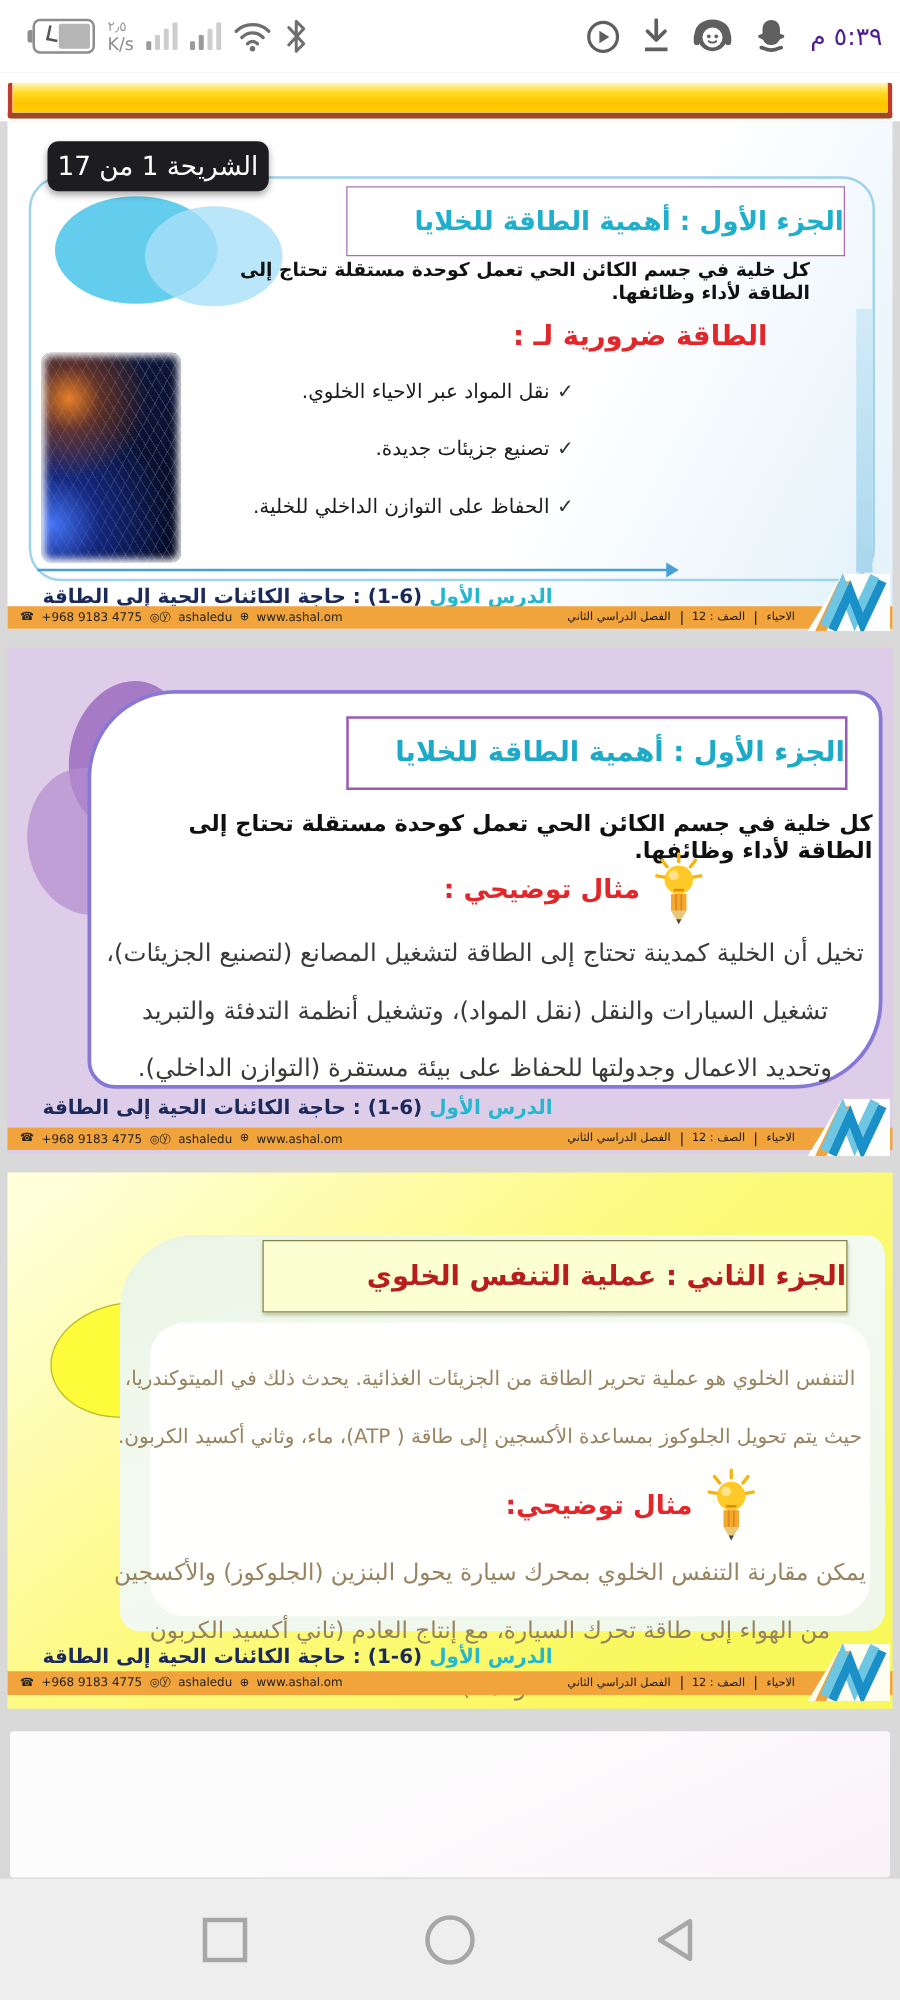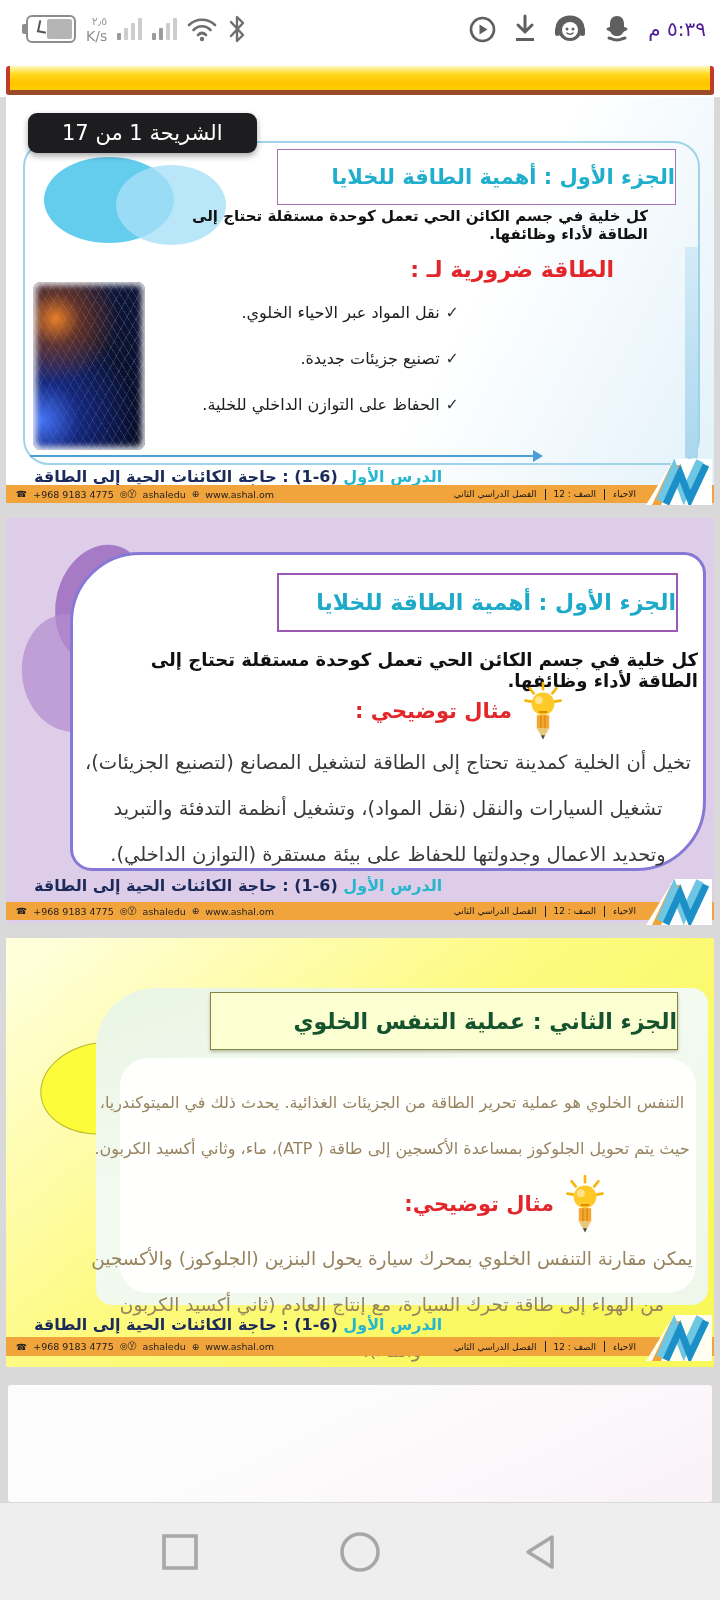--- a/index.html
+++ b/index.html
@@ -6,21 +6,21 @@
   .screen{position:relative;width:720px;height:1600px;background:#d9d9d9;overflow:hidden;
           font-family:"DejaVu Sans",sans-serif;}
   
   .status-bar{position:absolute;top:0;left:0;width:720px;height:58px;background:#ffffff;}
   .sb-left{position:absolute;left:26px;top:0;height:58px;display:flex;align-items:center;gap:10px;}
   .sb-right{position:absolute;right:14px;top:0;height:58px;display:flex;align-items:center;gap:16px;}
   .battery{position:relative;width:46px;height:24px;border:2px solid #8d8d8d;border-radius:6px;}
   .battery::before{content:"";position:absolute;left:-6px;top:7px;width:4px;height:10px;background:#8d8d8d;border-radius:2px 0 0 2px;}
   .battery-fill{position:absolute;right:2px;top:2px;bottom:2px;width:55%;background:#b5b5b5;border-radius:2px;}
   .battery-mark{position:absolute;left:10px;top:4px;width:7px;height:10px;border-left:2px solid #555;border-bottom:2px solid #555;transform:rotate(12deg);}
-  .net-speed{display:flex;flex-direction:column;align-items:flex-end;line-height:1;color:#9a9a9a;}
+  .net-speed{display:flex;flex-direction:column;align-items:flex-start;line-height:1;color:#9a9a9a;}
   .net-speed .v{font-size:11px;}
   .net-speed .u{font-size:14px;margin-top:2px;color:#8b8b8b;}
   .sigbars{display:flex;align-items:flex-end;gap:3px;height:22px;}
   .sigbars i{display:block;width:4px;background:#cdcdcd;border-radius:1px;}
   .sigbars i.on{background:#9b9b9b;}
   .time{font-size:20px;color:#4c1d95;direction:rtl;}
   
   .banner{position:absolute;top:58px;left:0;width:720px;height:39px;background:#ffffff;}
   .banner-band{position:absolute;left:6px;right:6px;top:8px;height:24px;
      background:linear-gradient(#fff8c0 0%,#ffd91e 35%,#ffc400 70%,#ffce00 100%);
@@ -29,21 +29,21 @@
   
   .slide{position:absolute;left:6px;width:708px;}
   .title-box{position:absolute;background:#fff;display:flex;align-items:center;justify-content:flex-end;}
   
   .s1{top:97px;height:406px;background:linear-gradient(118deg,#ffffff 62%,#e2f1fa 100%);}
   .s1-frame{position:absolute;top:44px;left:17px;right:14px;bottom:38px;border:2px solid #9ed3ea;border-radius:26px;}
   .s1-band{position:absolute;right:16px;top:150px;bottom:45px;width:13px;background:linear-gradient(#d4ebf7,#a9d7ee);}
   .blob{position:absolute;border-radius:50%;}
   .s1-blob1{left:38px;top:60px;width:130px;height:86px;background:#49c3ea;opacity:.85;}
   .s1-blob2{left:110px;top:68px;width:110px;height:80px;background:#a7e0f6;opacity:.8;}
-  .slide-badge{position:absolute;left:22px;top:16px;padding:8px 34px;background:#1d1d1f;color:#fff;
+  .slide-badge{position:absolute;left:32px;top:16px;padding:8px 8px;background:#1d1d1f;color:#fff;
       font-size:21px;border-radius:9px;direction:rtl;box-shadow:0 3px 6px rgba(0,0,0,.35);}
   .s1-title{left:271px;top:52px;width:397px;height:54px;border:1.5px solid #a76fb5;}
   .s1-title span{color:#1FAECB;font-weight:700;font-size:21px;}
   .s1-intro{position:absolute;top:110px;right:66px;left:170px;text-align:right;direction:rtl;
       color:#111;font-weight:700;font-size:15px;}
   .s1-heading{position:absolute;top:160px;right:100px;direction:rtl;color:#E2262A;font-weight:700;font-size:22px;}
   .bullet{position:absolute;right:255px;direction:rtl;color:#1c1c1c;font-size:16px;white-space:nowrap;}
   .bullet .chk{margin-left:6px;color:#333;}
   .fiber-img{position:absolute;left:27px;top:185px;width:112px;height:168px;border-radius:8px;
       background:
@@ -88,21 +88,21 @@
   .s3{top:938px;height:429px;background:linear-gradient(140deg,#ffffda 4%,#fdfa80 45%,#f9f85a 85%);}
   .egg{position:absolute;border-radius:50%;background:#fcfc3a;border:1.5px solid #b8b82c;}
   .s3-egg1{left:150px;top:58px;width:112px;height:82px;transform:rotate(-24deg);}
   .s3-egg2{left:34px;top:104px;width:124px;height:90px;transform:rotate(-8deg);}
   .s3-card{position:absolute;left:90px;top:50px;right:6px;bottom:62px;
       background:linear-gradient(160deg,#e9f5e4 0%,#f3faf0 40%,#eef7ea 100%);
       border-radius:60px 16px 16px 16px;}
   .s3-inner{position:absolute;left:24px;top:70px;right:12px;bottom:12px;background:#fffffe;border-radius:28px;}
   .s3-title{left:204px;top:54px;width:466px;height:56px;background:#FBFFD2;border:1.5px solid #83834A;
       box-shadow:0 2px 3px rgba(90,90,40,.35);}
-  .s3-title span{color:#14532d;font-weight:700;font-size:22px;}
+  .s3-title span{color:#b91c1c;font-weight:700;font-size:22px;}
   .s3-body{position:absolute;top:142px;left:82px;right:18px;direction:rtl;text-align:center;
       color:#97835F;font-size:16px;font-weight:500;line-height:46px;}
   .s3 .example-row{right:108px;top:236px;}
   .s3-example{position:absolute;top:298px;left:82px;right:18px;direction:rtl;text-align:center;
       color:#97835F;font-size:18.5px;font-weight:500;line-height:46px;}
   .s3 .lesson-line{top:377px;}
   .s3 .orange-bar{top:399px;height:19px;}
   
   .s4{position:absolute;top:1385px;left:8px;right:8px;height:117px;border-radius:3px;
       background:linear-gradient(155deg,#fdfcfd 40%,#f9f2f7 100%);}

